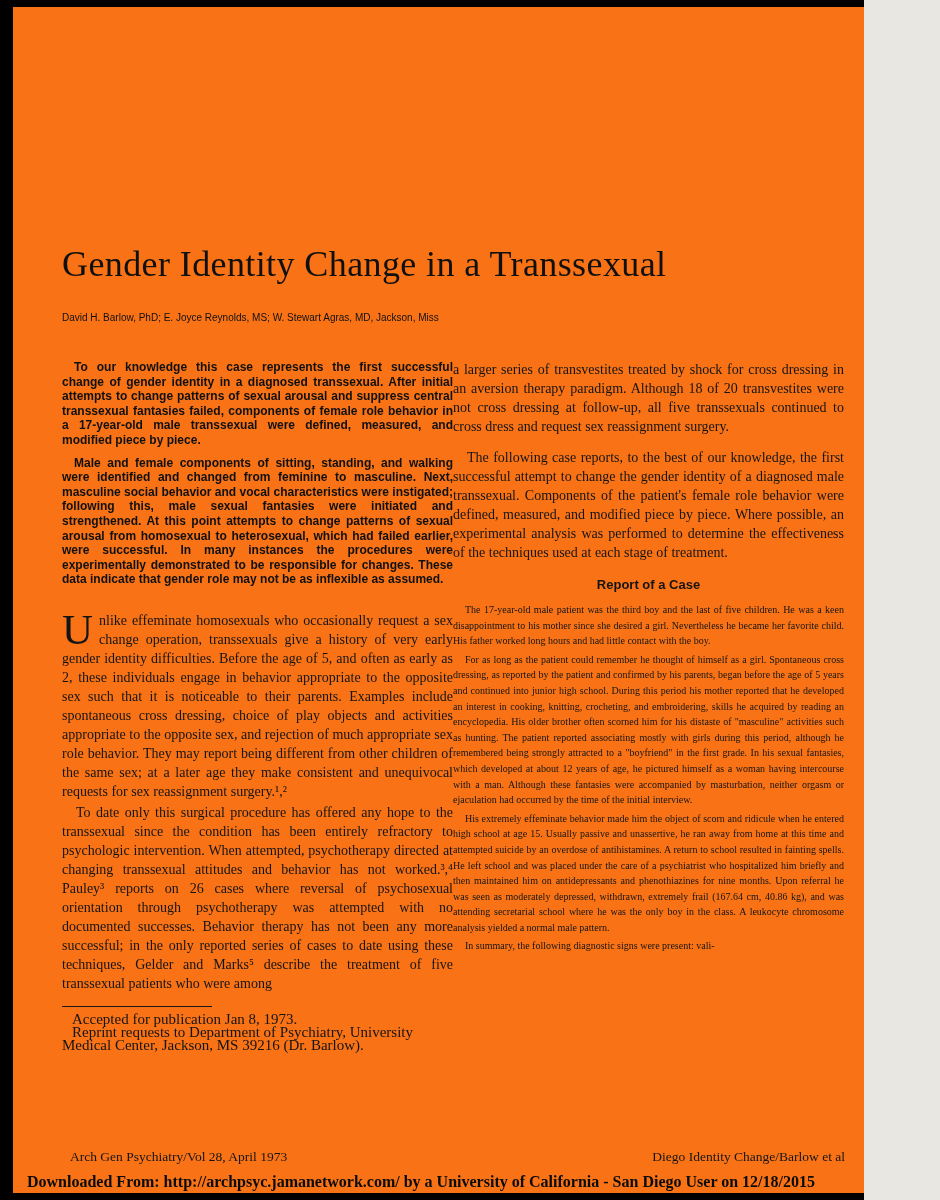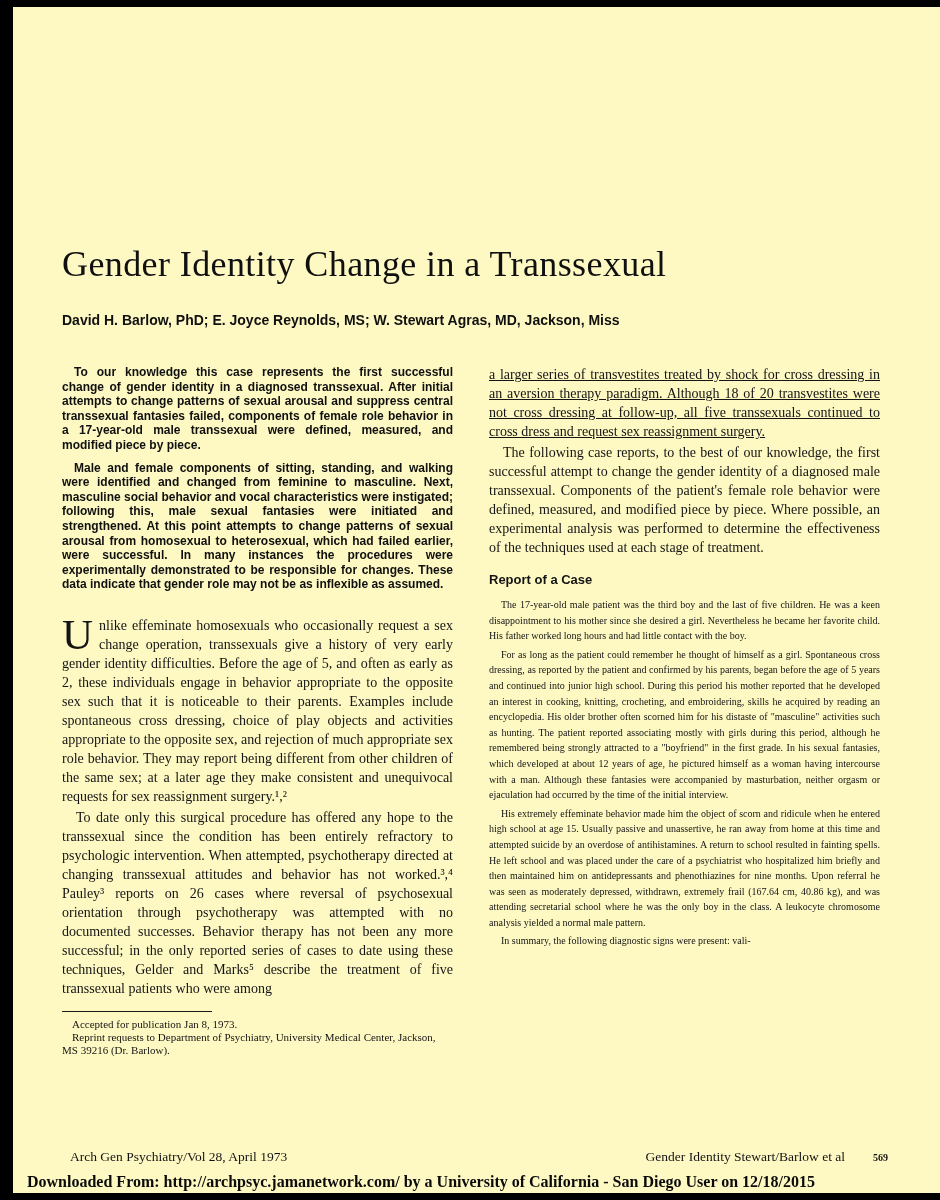--- a/index.html
+++ b/index.html
@@ -4,48 +4,48 @@
 <style>
   * { box-sizing: border-box; }
   html, body { margin: 0; padding: 0; }
   body {
     width: 940px; height: 1200px;
     background: #e9e7e2;
     font-family: "Liberation Serif", serif;
   }
   .page {
     position: relative;
-    width: 940px; height: 1200px;
-    background: #fef9c3;
+    width: 864px; height: 1200px;
+    background: #f97316;
     overflow: hidden;
     color: #141414;
   }
   .edge-top   { position: absolute; top: 0; left: 0; width: 100%; height: 7px; background: #000; }
   .edge-left  { position: absolute; top: 0; left: 0; width: 13px; height: 100%; background: #000; }
   .edge-bottom{ position: absolute; bottom: 0; left: 0; width: 100%; height: 7px; background: #000; }
 
   .content { position: absolute; left: 62px; top: 0; width: 818px; }
 
   .title {
     font-family: "Liberation Serif", serif;
     font-weight: 400;
     font-size: 36px;
     letter-spacing: 0.4px;
     margin: 243px 0 0 0;
     color: #101010;
   }
   .byline {
     font-family: "Liberation Sans", sans-serif;
-    font-size: 14px;
-    font-weight: bold;
+    font-size: 10px;
+    font-weight: normal;
     margin-top: 27px;
     color: #101010;
   }
 
-  .columns { display: flex; gap: 36px; margin-top: 37px; }
+  .columns { display: flex; margin-top: 37px; }
   .col { width: 391px; }
 
   .abstract p {
     font-family: "Liberation Sans", sans-serif;
     font-weight: bold;
     font-size: 12px;
     line-height: 14.6px;
     text-align: justify;
     text-indent: 12px;
     margin: 0 0 8px 0;
@@ -64,42 +64,43 @@
 
   .dropcap { margin-top: 24px; }
   .dropcap::first-letter {
     float: left;
     font-size: 43px;
     line-height: 33px;
     padding: 2px 6px 0 0;
     font-weight: 400;
   }
 
-  .rp-first { margin-bottom: 2px; text-decoration: underline; }
+  .rp-first { margin-bottom: 12px; }
 
   .section-heading {
     font-family: "Liberation Sans", sans-serif;
     font-size: 13px;
     font-weight: bold;
+    text-align: center;
     margin: 15px 0 10px 0;
   }
 
   .case {
     font-family: "Liberation Serif", serif;
     font-size: 10px;
     line-height: 15.6px;
     text-align: justify;
     text-indent: 12px;
     margin: 0 0 3px 0;
   }
 
   .footnotes {
     margin-top: 13px;
     font-family: "Liberation Serif", serif;
-    font-size: 11px;
+    font-size: 15px;
     line-height: 13.2px;
   }
   .footnote-rule {
     width: 150px;
     border: 0;
     border-top: 1.2px solid #1a1a1a;
     margin: 0 0 6px 0;
   }
   .footnotes p { margin: 0; text-indent: 10px; }
 
@@ -168,19 +169,19 @@
         <p class="case">His extremely effeminate behavior made him the object of scorn and ridicule when he entered high school at age 15. Usually passive and unassertive, he ran away from home at this time and attempted suicide by an overdose of antihistamines. A return to school resulted in fainting spells. He left school and was placed under the care of a psychiatrist who hospitalized him briefly and then maintained him on antidepressants and phenothiazines for nine months. Upon referral he was seen as moderately depressed, withdrawn, extremely frail (167.64 cm, 40.86 kg), and was attending secretarial school where he was the only boy in the class. A leukocyte chromosome analysis yielded a normal male pattern.</p>
         <p class="case">In summary, the following diagnostic signs were present: vali-</p>
       </div>
 
     </div>
   </div>
 
   <div class="footer">
     <span>Arch Gen Psychiatry/Vol 28, April 1973</span>
     <span class="footer-right">
-      <span>Gender Identity Stewart/Barlow et al</span>
+      <span>Diego Identity Change/Barlow et al</span>
       <span class="pageno">569</span>
     </span>
   </div>
 
   <div class="download">Downloaded From: http://archpsyc.jamanetwork.com/ by a University of California - San Diego User on 12/18/2015</div>
 </div>
 
 </body></html>

